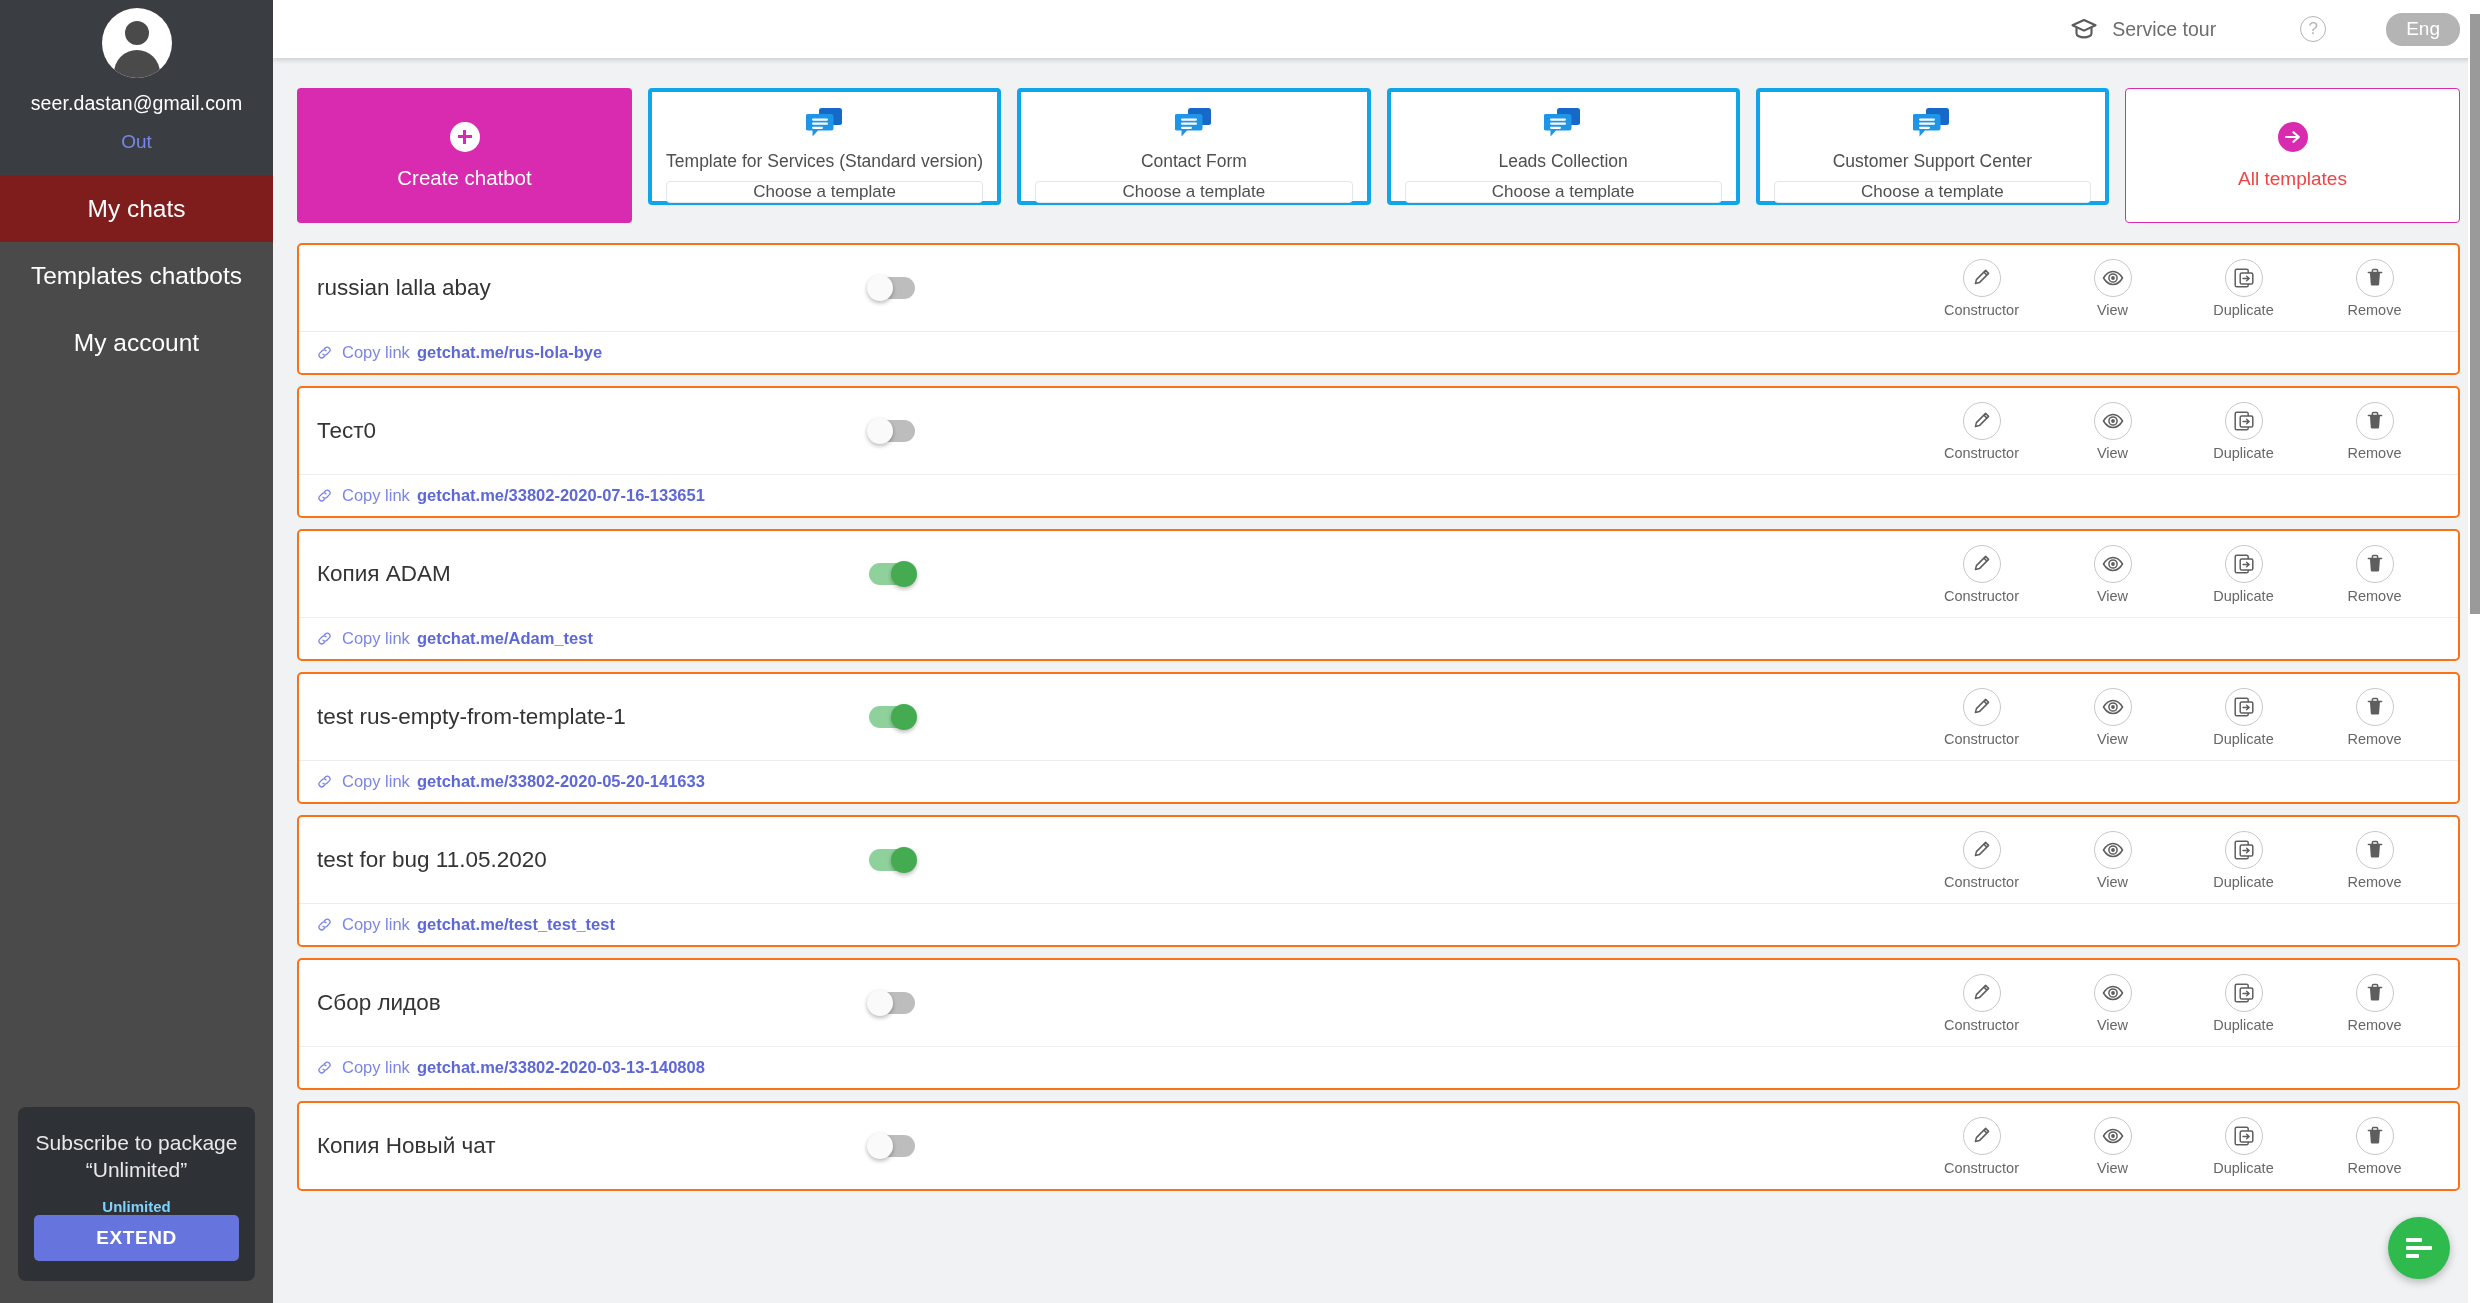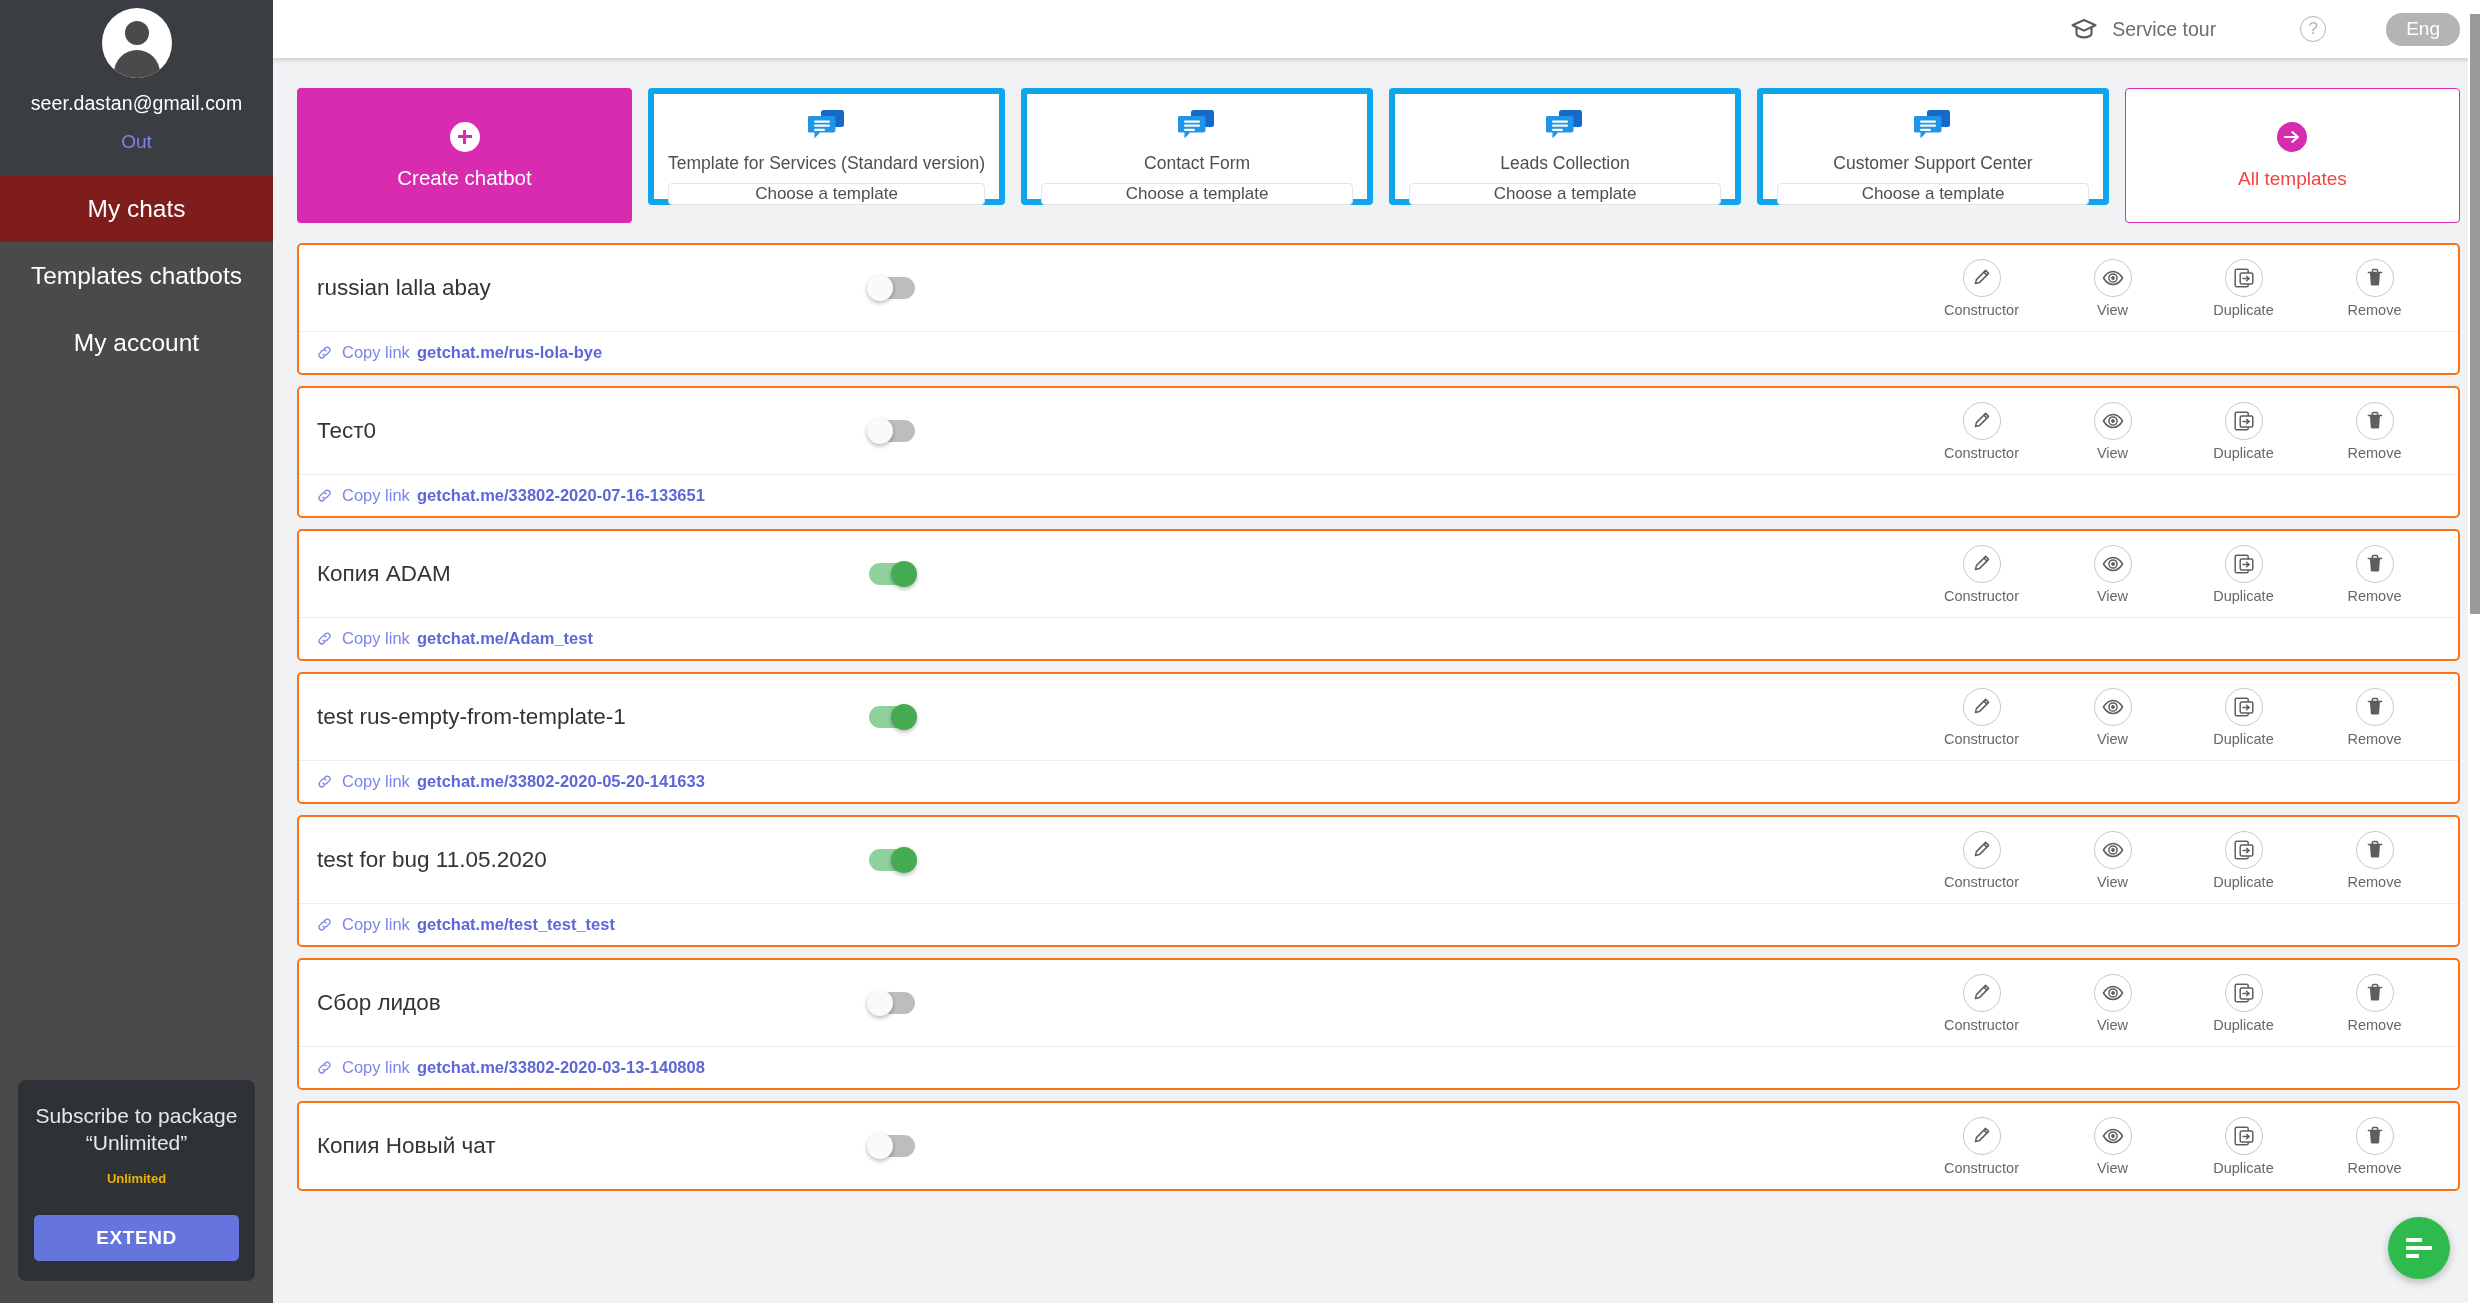--- a/index.html
+++ b/index.html
@@ -82,24 +82,24 @@
     padding: 22px 16px 20px 16px;
     text-align: center;
   }
   #subscribe-title {
     color: #e8e8e8;
     font-size: 21px;
     line-height: 1.32;
     margin-bottom: 14px;
   }
   #subscribe-plan {
-    color: #eab308;
-    font-size: 13px;
+    color: #7dd3fc;
+    font-size: 15px;
     font-weight: bold;
-    margin-bottom: 29px;
+    margin-bottom: 0;
   }
   #extend-button {
     background: #6674de;
     color: #ffffff;
     border: none;
     border-radius: 5px;
     width: 100%;
     height: 46px;
     font-size: 19px;
     font-weight: bold;
@@ -201,21 +201,21 @@
     position: absolute;
     background: #d92bb0;
   }
   .plus-circle::before { width: 14px; height: 3.4px; left: 8px; top: 13.3px; }
   .plus-circle::after  { width: 3.4px; height: 14px; left: 13.3px; top: 8px; }
   #create-chatbot-label { font-size: 20.5px; }
 
   .template-card {
     flex: 1 1 0;
     background: #ffffff;
-    border: 6px solid #0ea5e9;
+    border: 4px solid #0ea5e9;
     border-radius: 4px;
     padding: 14px 14px 12px 14px;
     display: flex;
     flex-direction: column;
     align-items: center;
     height: 117px;
     cursor: default;
   }
   .template-card .bubbles { margin-bottom: 8px; }
   .template-name {

